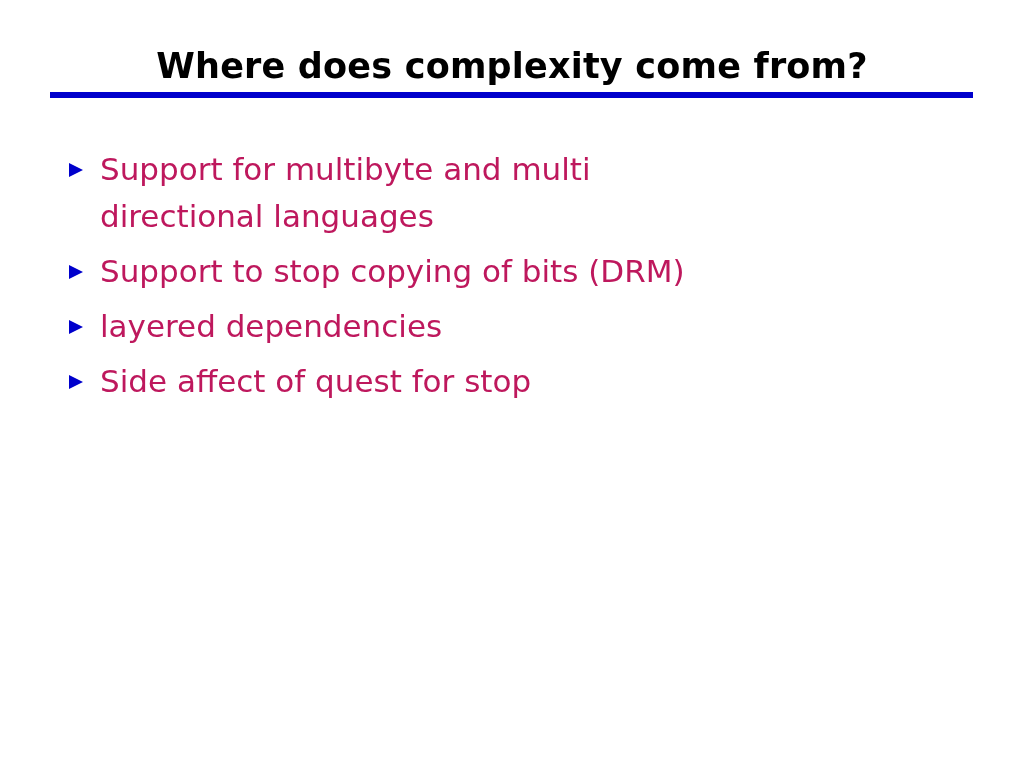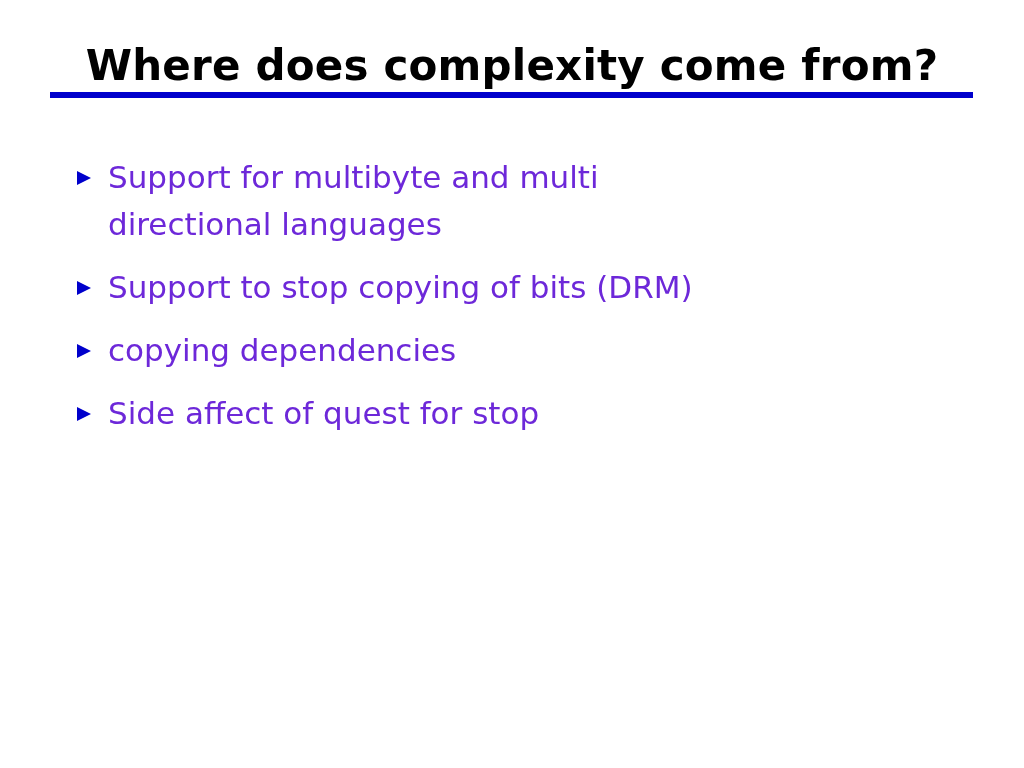--- a/index.html
+++ b/index.html
@@ -30,21 +30,21 @@
     left: 50px;
     top: 44px;
     width: 924px;
   }
 
   .slide-title {
     margin: 0;
     padding: 0;
     font-family: "DejaVu Sans", "Liberation Sans", sans-serif;
     font-weight: bold;
-    font-size: 42px;
+    font-size: 35px;
     line-height: 44px;
     color: #000000;
     text-align: center;
     letter-spacing: 0.2px;
     white-space: nowrap;
   }
 
   .title-rule {
     position: absolute;
     left: 50px;
@@ -64,27 +64,27 @@
 
   .bullet-list {
     list-style: none;
     margin: 0;
     padding: 0;
   }
 
   .bullet-item {
     position: relative;
     display: block;
-    margin: 16px;
+    margin: 8px;
     padding: 0 0 0 36px;
     font-family: "DejaVu Sans", "Liberation Sans", sans-serif;
     font-weight: normal;
     font-size: 31px;
     line-height: 47px;
-    color: #6d28d9;
+    color: #be185d;
     text-align: left;
   }
 
   .bullet-marker {
     position: absolute;
     left: 2px;
     top: 0;
     width: 24px;
     height: 47px;
     display: flex;
@@ -136,21 +136,21 @@
         </span>
         <span class="bullet-text">Support to stop copying of bits (DRM)</span>
       </li>
 
       <li class="bullet-item">
         <span class="bullet-marker">
           <svg width="20" height="20" viewBox="0 0 20 20" aria-hidden="true">
             <polygon points="3,3 17,10 3,17" fill="#0000cc"></polygon>
           </svg>
         </span>
-        <span class="bullet-text">copying dependencies</span>
+        <span class="bullet-text">layered dependencies</span>
       </li>
 
       <li class="bullet-item">
         <span class="bullet-marker">
           <svg width="20" height="20" viewBox="0 0 20 20" aria-hidden="true">
             <polygon points="3,3 17,10 3,17" fill="#0000cc"></polygon>
           </svg>
         </span>
         <span class="bullet-text">Side affect of quest for stop</span>
       </li>

